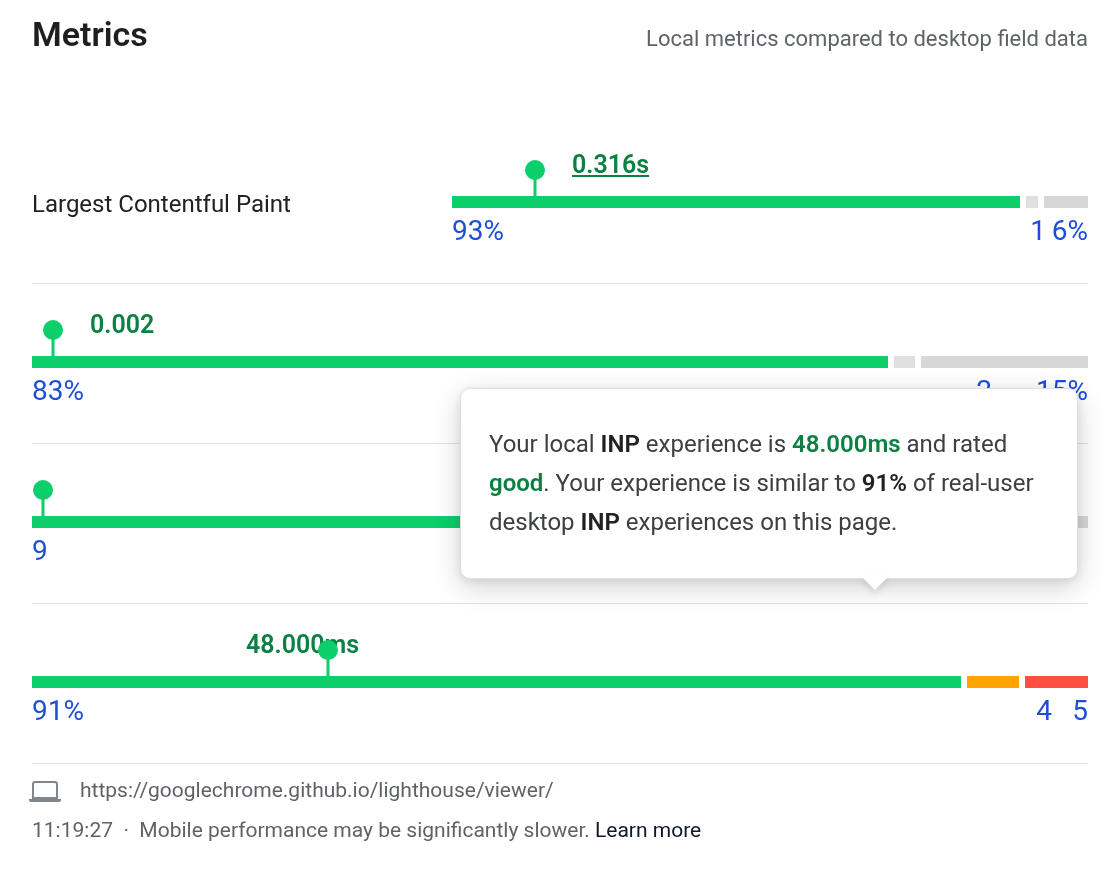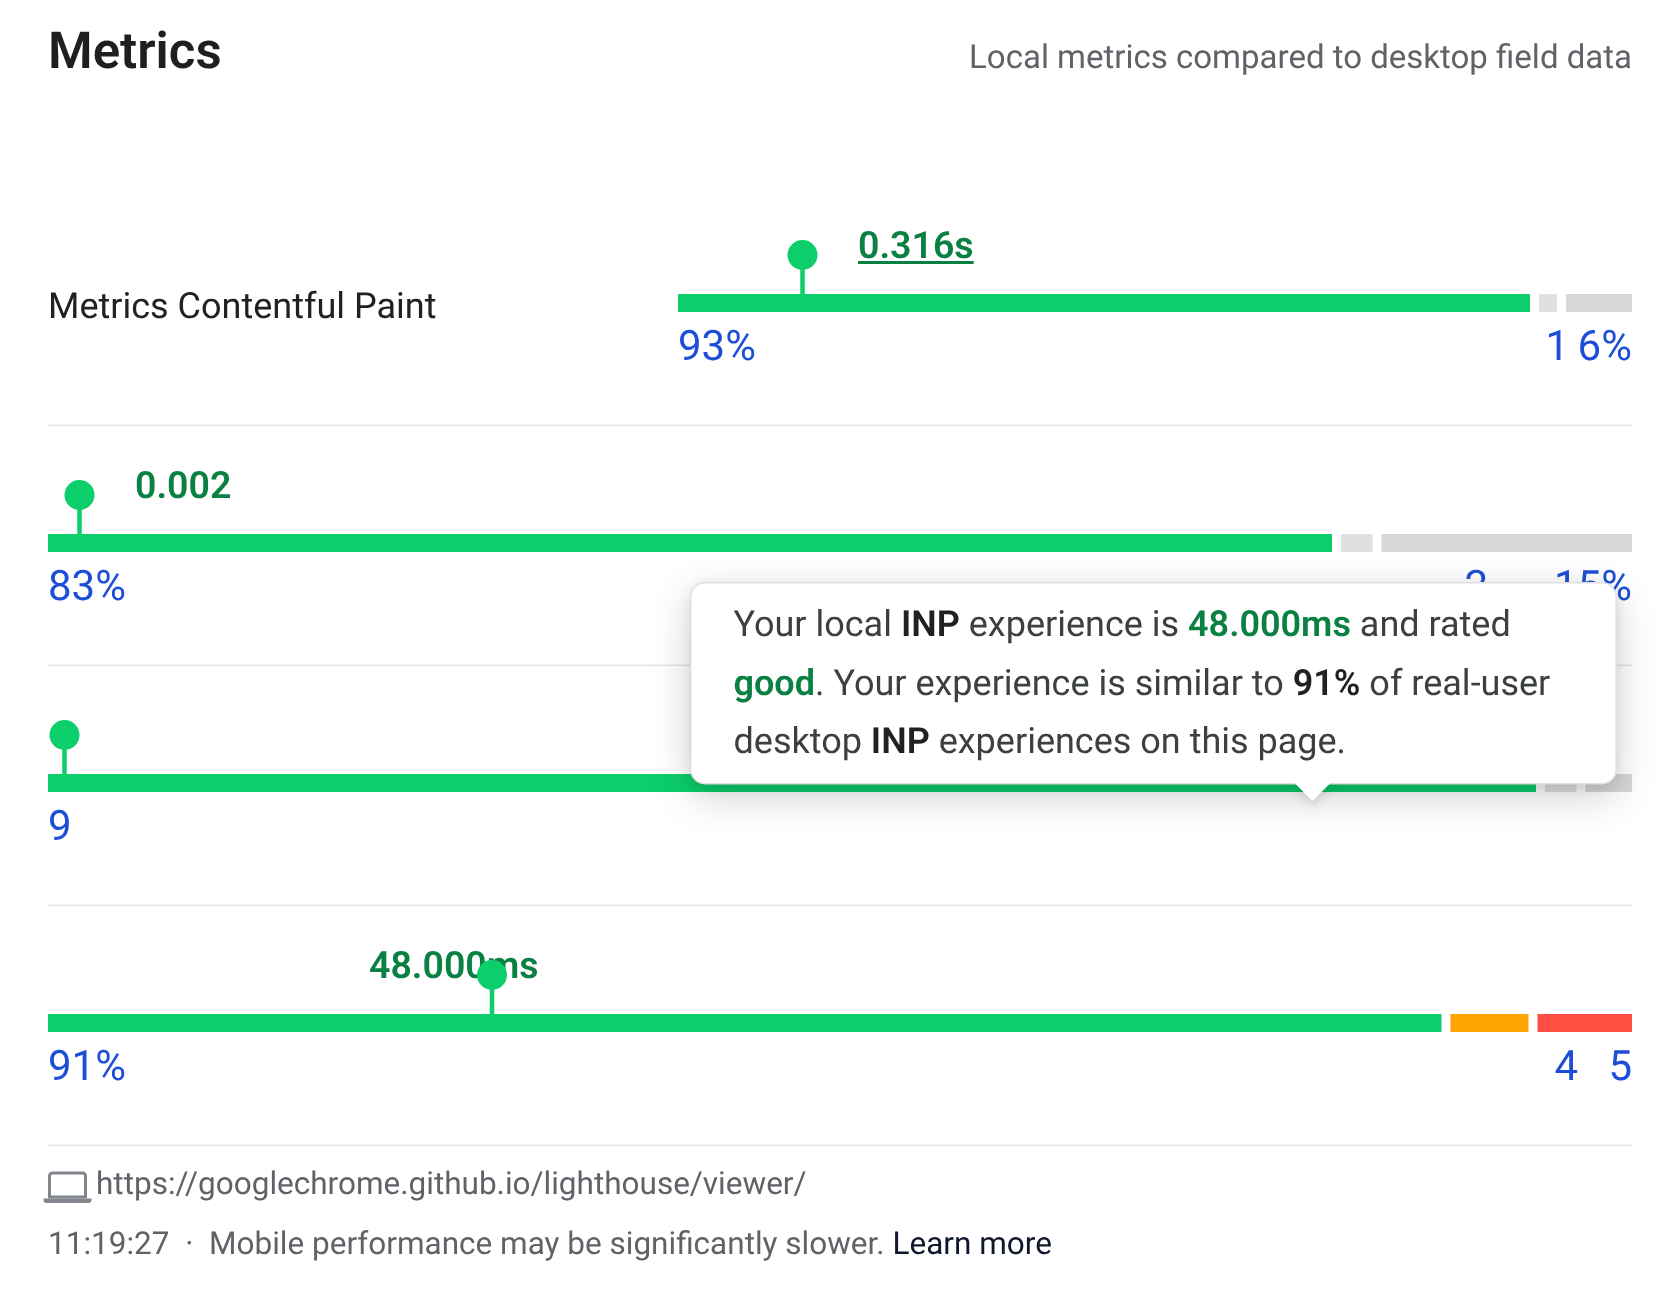--- a/index.html
+++ b/index.html
@@ -123,21 +123,21 @@
   
   .tooltip {
     position: absolute;
     width: 618px;
     left: 460px;
     top: 388px;
     background: #fff;
     border: 1px solid #e0e0e0;
     border-radius: 10px;
     box-shadow: 0 8px 28px rgba(0,0,0,0.18), 0 2px 8px rgba(0,0,0,0.08);
-    padding: 8px 28px;
+    padding: 36px 28px;
     font-size: 24px;
     line-height: 1.62;
     color: #3c4043;
     z-index: 10;
   }
   .tooltip b.green { color: #0b8043; font-weight: 600; }
   .tooltip b { font-weight: 600; color: #202124; }
   .tooltip-arrow {
     position: absolute;
     bottom: -12px;
@@ -148,21 +148,21 @@
     border-top: 14px solid #fff;
     filter: drop-shadow(0 4px 3px rgba(0,0,0,0.1));
   }
 
   .footer {
     margin-top: 14px;
     font-size: 21px;
     color: #5f6368;
   }
   .footer .url-line {
-    display: flex; align-items: center; gap: 4px;
+    display: flex; align-items: center; gap: 20px;
     margin-bottom: 16px;
   }
   .footer .laptop-icon {
     width: 26px; height: 18px;
     border: 2px solid #80868b;
     border-radius: 3px 3px 0 0;
     position: relative;
     margin-right: 2px;
   }
   .footer .laptop-icon::after {
@@ -179,21 +179,21 @@
 <body>
 
 <div class="container">
 
   <div class="header-row">
     <div class="header-title">Metrics</div>
     <div class="header-sub">Local metrics compared to desktop field data</div>
   </div>
 
   <div class="metric-row">
-    <div class="metric-label-col">Metrics Contentful Paint</div>
+    <div class="metric-label-col">Largest Contentful Paint</div>
     <div class="metric-chart-col">
       <div style="position:relative; top:40px;">
         <span class="value-label" style="left:120px;text-decoration:underline;">0.316s</span>
         <div class="marker" style="left:13%;"></div>
         <div class="marker-stem" style="left:13%;"></div>
         <div class="distribution-bar">
           <div class="seg seg-good" style="width:91%"></div>
           <div class="seg seg-ni" style="width:2%"></div>
           <div class="seg seg-poor" style="width:7%"></div>
         </div>

